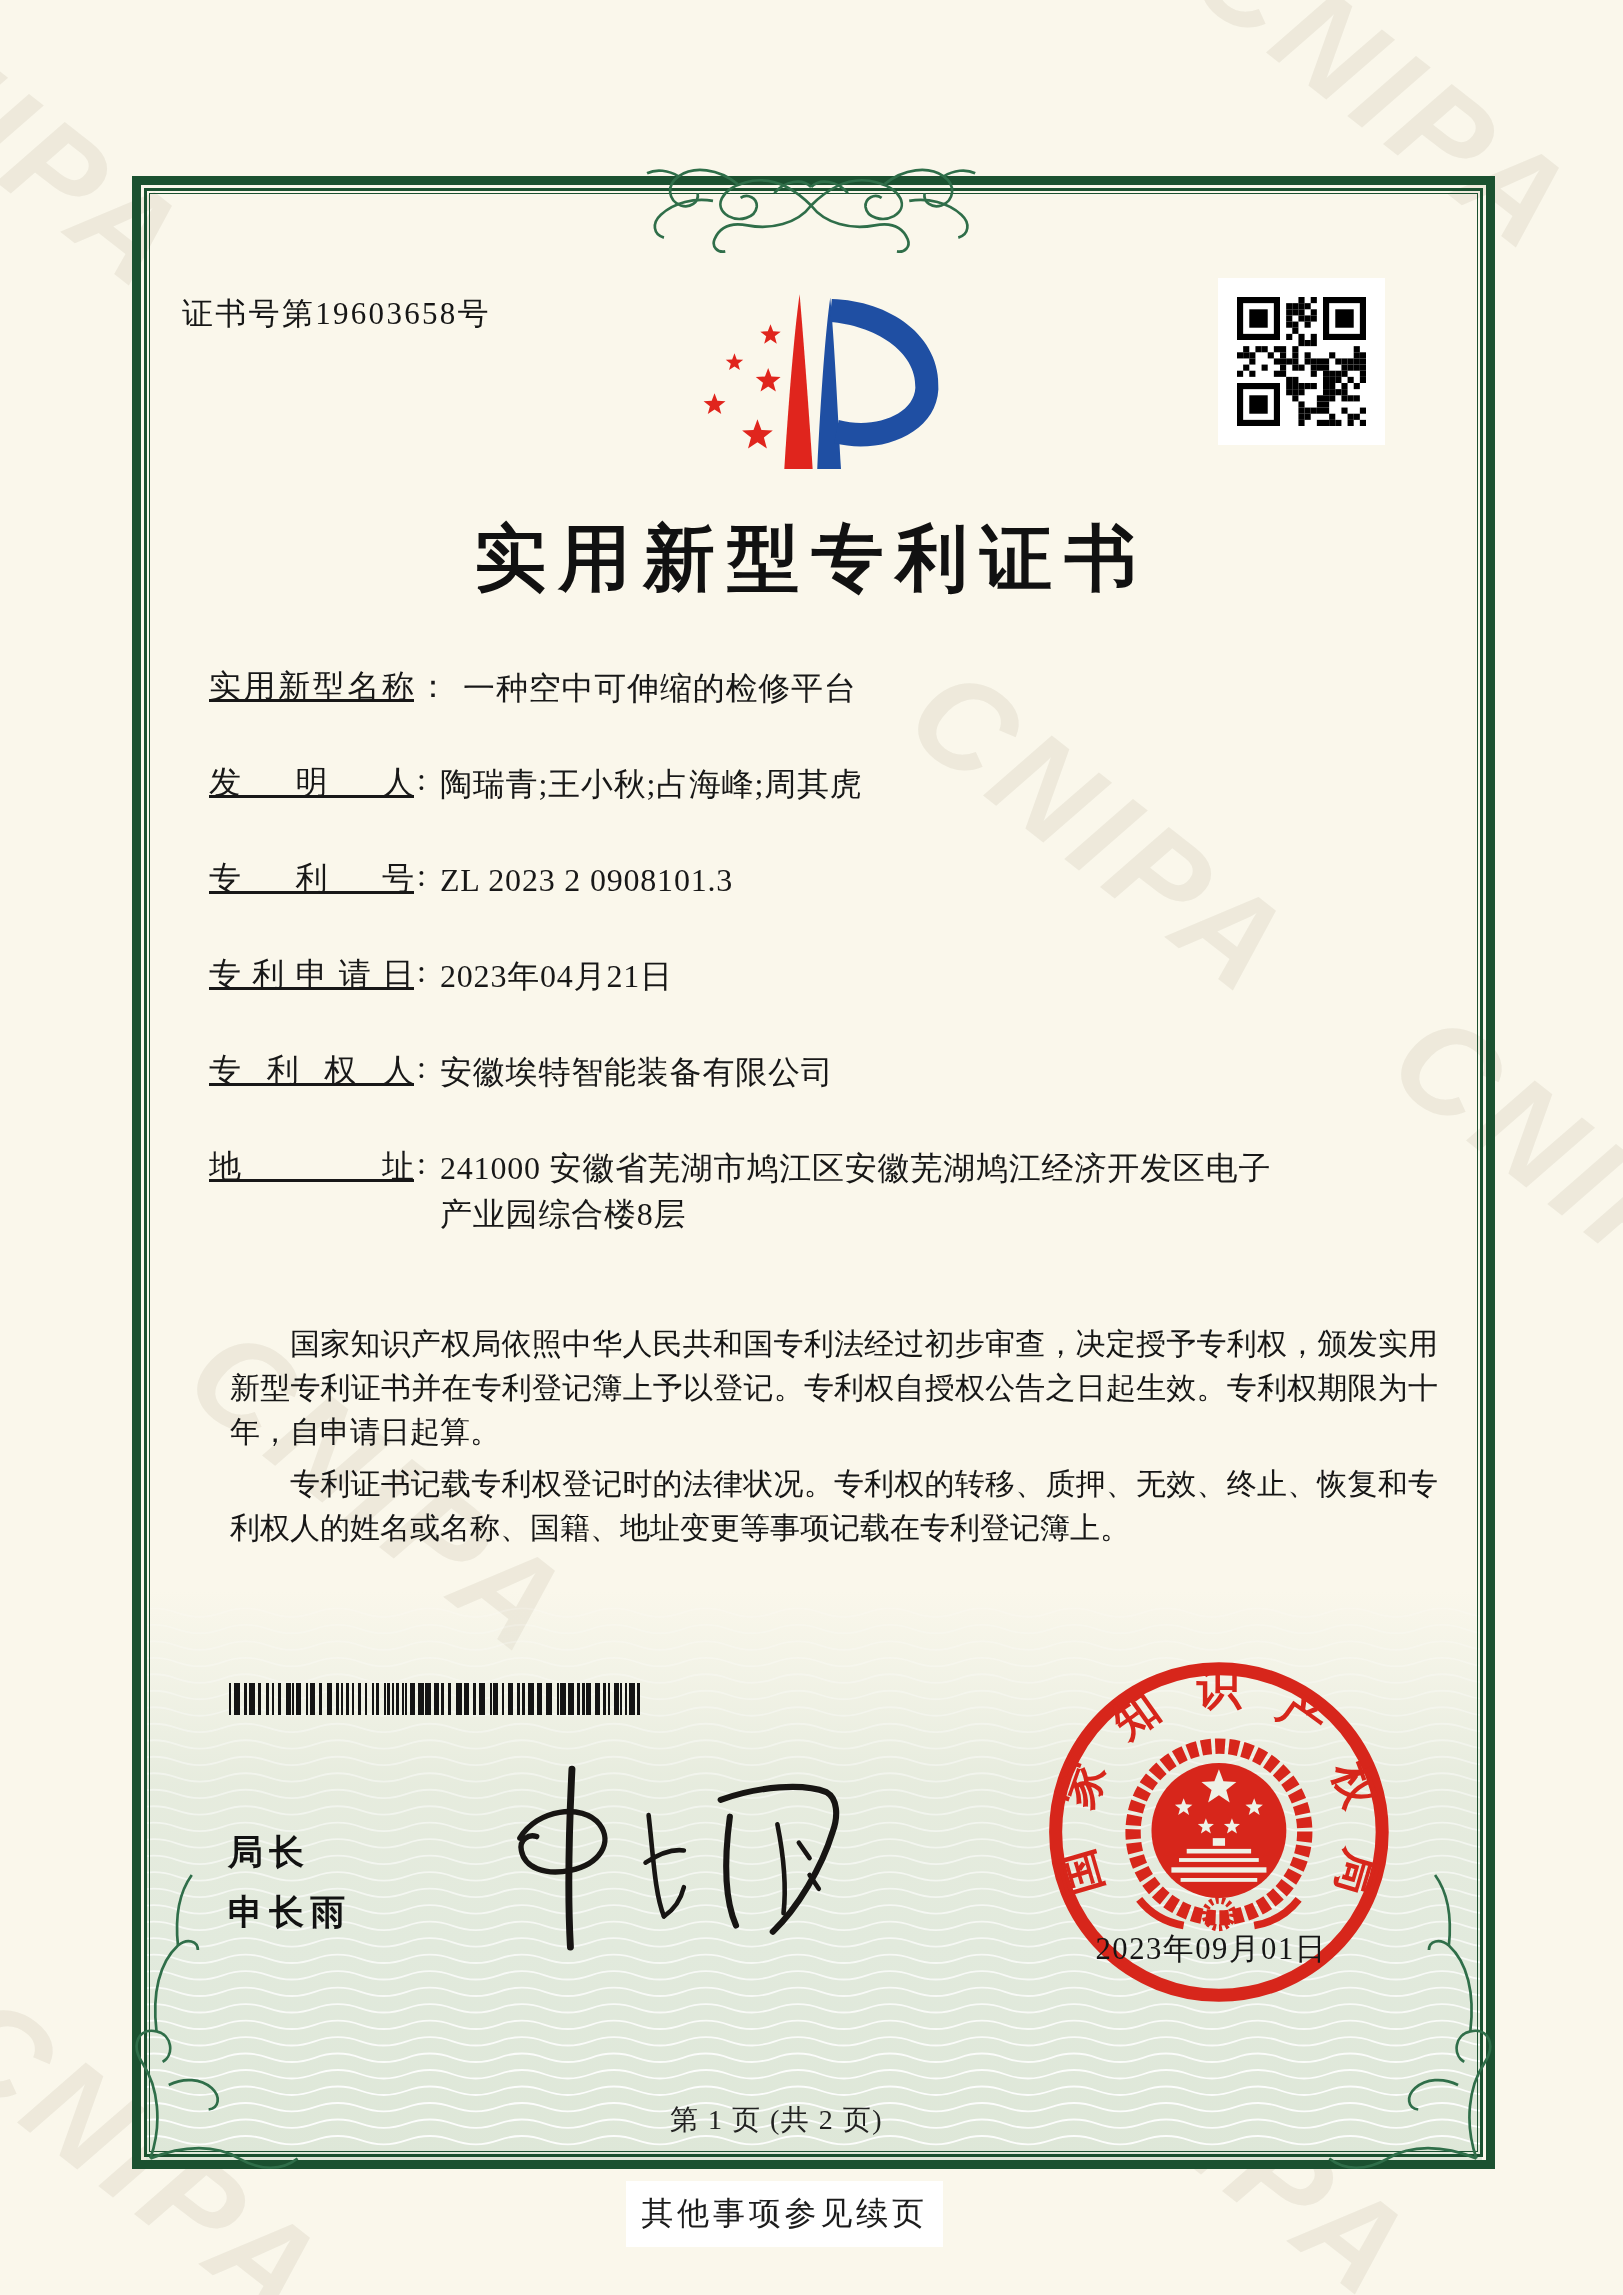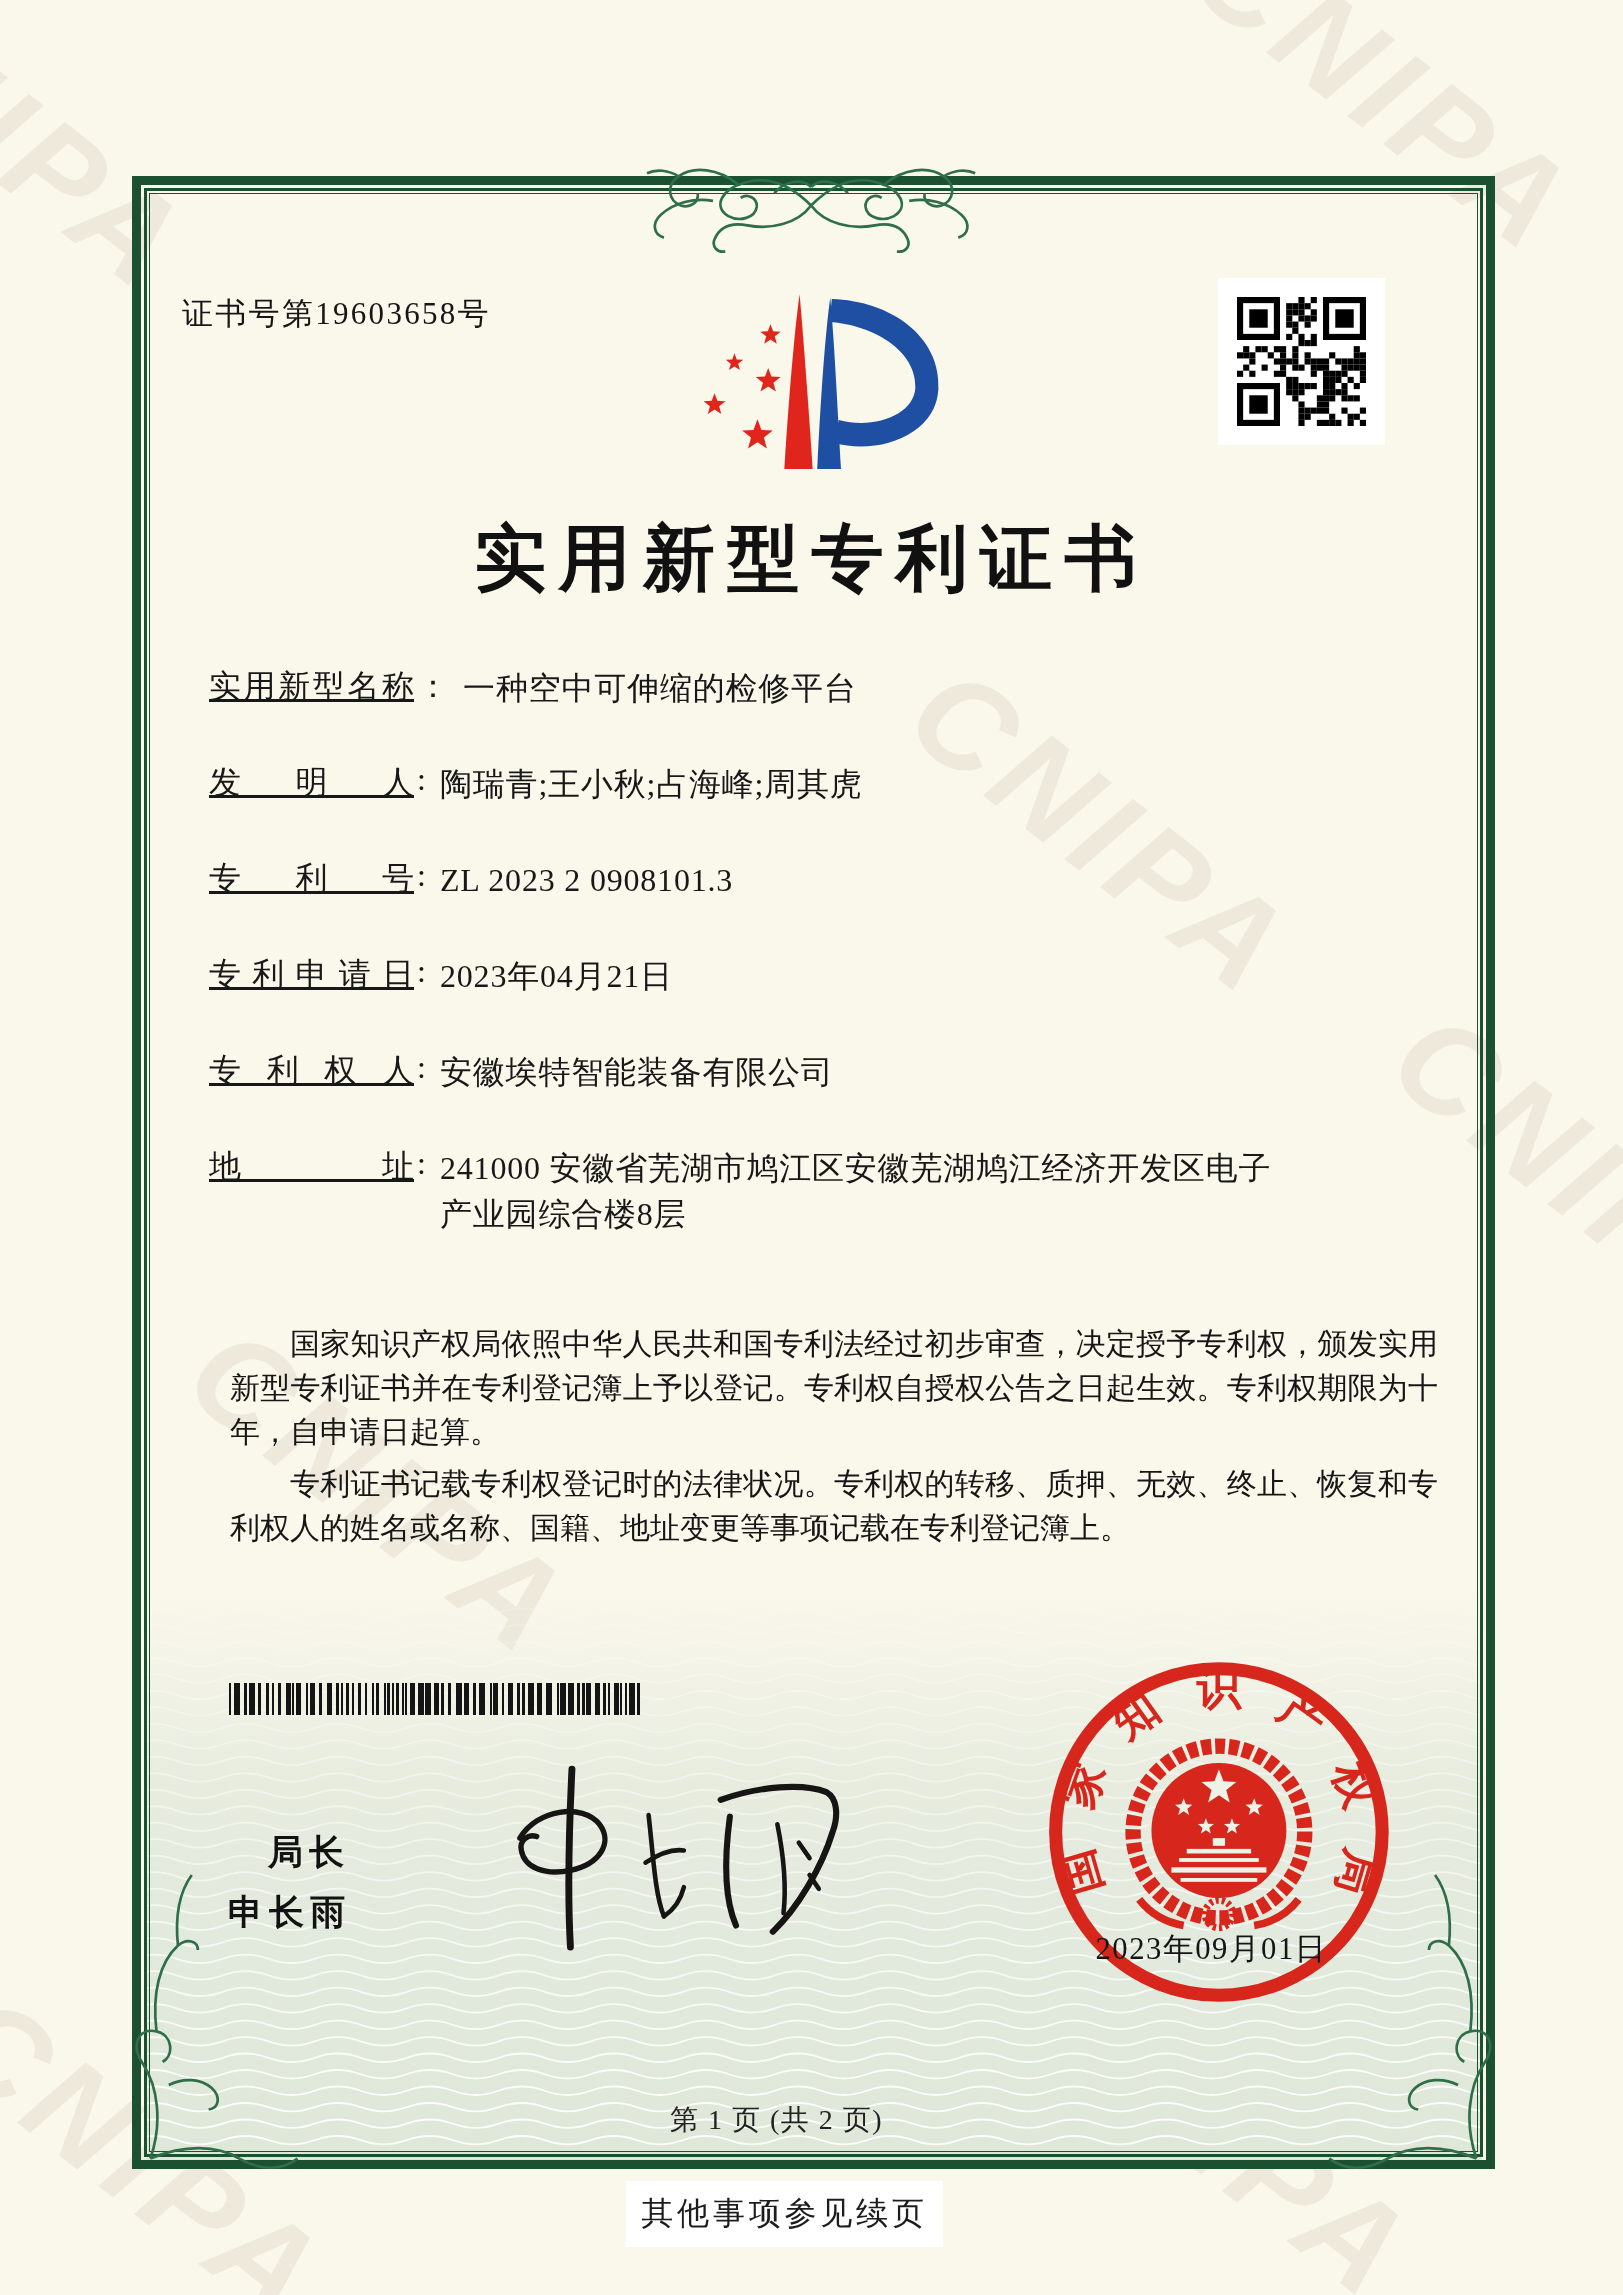--- a/index.html
+++ b/index.html
@@ -54,21 +54,21 @@
     font-size:30px;line-height:44px;text-align:justify;color:#161616;}
   .paras p{margin:0 0 8.4px 0;text-indent:2em;}
   
   .barcode{position:absolute;left:229px;top:1683px;width:418px;height:32px;}
   .barcode div{position:absolute;top:0;height:32px;background:#141414;}
   .sig-title,.sig-name{
     position:absolute;left:228px;
     font-family:"Liberation Sans","DejaVu Sans",sans-serif;
     font-weight:bold;font-size:35px;letter-spacing:6.1px;color:#121212;
   }
-  .sig-title{top:1829px;margin-left:40px;}
+  .sig-title{top:1829px;}
   .sig-name{top:1889px;}
   .page-indicator{position:absolute;left:0;top:2101px;width:1553px;text-align:center;
     font-size:28px;color:#222;letter-spacing:1.5px;}
   .contbox{position:absolute;left:626px;top:2181px;width:317px;height:66px;background:#ffffff;
     display:flex;align-items:center;justify-content:center;}
   .contbox span{font-size:32px;letter-spacing:3.8px;color:#1c1c1c;}
   svg{display:block;}
   .overlay{position:absolute;left:0;top:0;pointer-events:none;}
 </style>
 </head>

